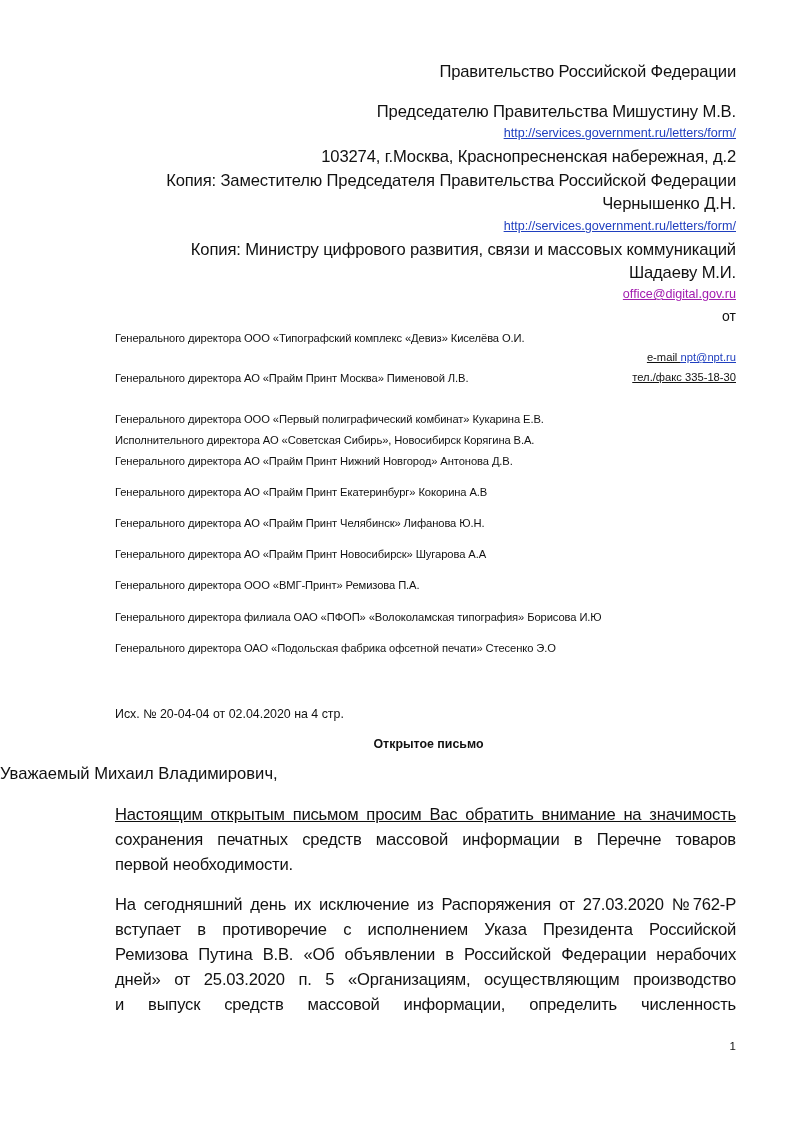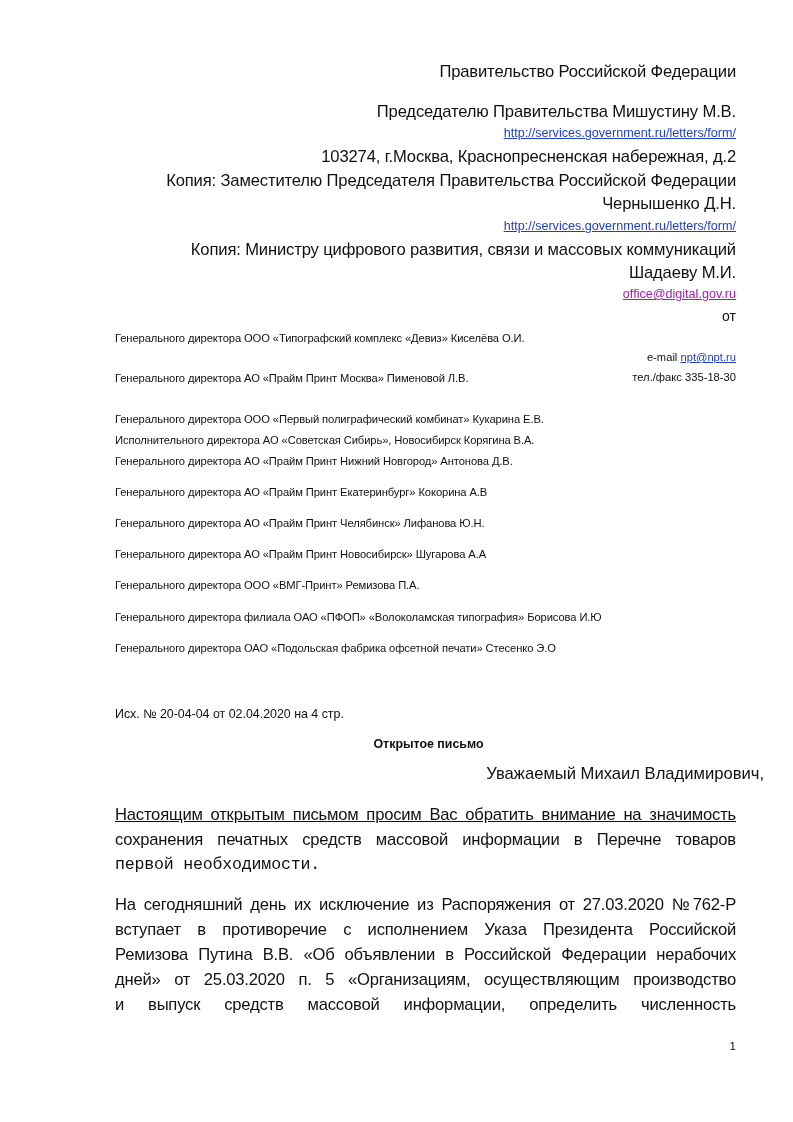--- a/index.html
+++ b/index.html
@@ -4,28 +4,28 @@
   <style>
     html, body { margin: 0; padding: 0; background: #ffffff; }
     body { width: 793px; height: 1122px; position: relative; overflow: hidden;
       font-family: "Liberation Sans", "DejaVu Sans", sans-serif; color: #111; }
     .page { position: absolute; left: 0; top: 0; width: 793px; height: 1122px; background: #fff; }
     .r { position: absolute; right: 57px; white-space: nowrap; text-align: right; }
     .big { font-size: 16.6px; letter-spacing: -0.15px; }
     .link-gov { font-size: 12.6px; color: #1f3fbf; text-decoration: underline; }
     .link-off { font-size: 12.6px; color: #a21caf; text-decoration: underline; font-family: "Liberation Sans", sans-serif; }
     .small { position: absolute; left: 115px; font-size: 11.2px; white-space: nowrap; letter-spacing: -0.1px; }
-    .small-r { position: absolute; right: 57px; font-size: 11.2px; white-space: nowrap; }
+    .small-r { position: absolute; right: 57px; font-size: 11.2px; white-space: nowrap; text-decoration: underline; }
     .link-npt { color: #1f3fbf; text-decoration: underline; }
     .ref { position: absolute; left: 115px; top: 707px; font-size: 12.4px; white-space: nowrap; }
     .title { position: absolute; left: 0; width: 793px; top: 737px; text-align: center; font-size: 12.4px; font-weight: bold; padding-left: 32px; }
-    .greet { position: absolute; left: 0; width: 764px; top: 764px; text-align: right; font-size: 16.6px; }
+    .greet { position: absolute; left: 0; width: 764px; top: 764px; text-align: left; font-size: 16.6px; }
     .para { position: absolute; left: 115px; width: 621px; font-size: 16.6px; line-height: 25px; text-align: justify; letter-spacing: -0.2px; }
     .para span.line { display: block; text-align: justify; text-align-last: justify; white-space: nowrap; }
-    .para span.last { text-align-last: left; font-family: Liberation Mono, monospace; }
+    .para span.last { text-align-last: left; }
     .pnum { position: absolute; right: 57px; top: 1040px; font-size: 11.5px; }
   </style>
 </head>
 <body>
 
 <div class="page">
 
   <div class="r big" style="top:62px">Правительство Российской Федерации</div>
   <div class="r big" style="top:102px">Председателю Правительства Мишустину М.В.</div>
   <a class="r link-gov" style="top:126px" href="#">http://services.government.ru/letters/form/</a>

